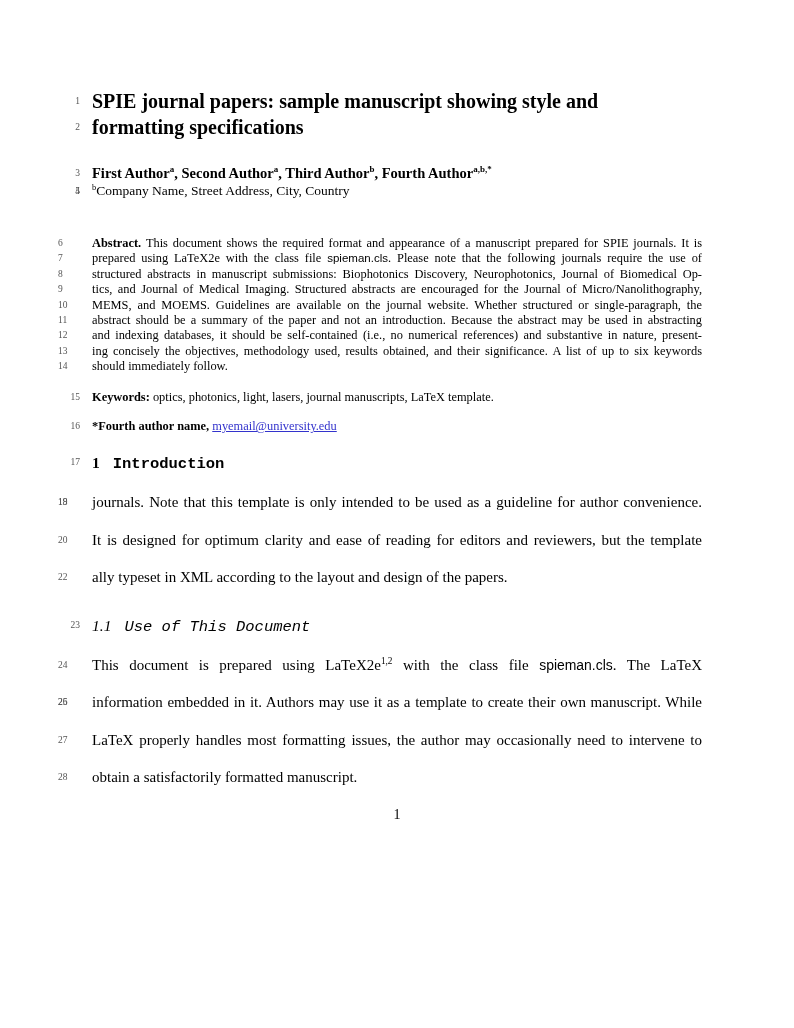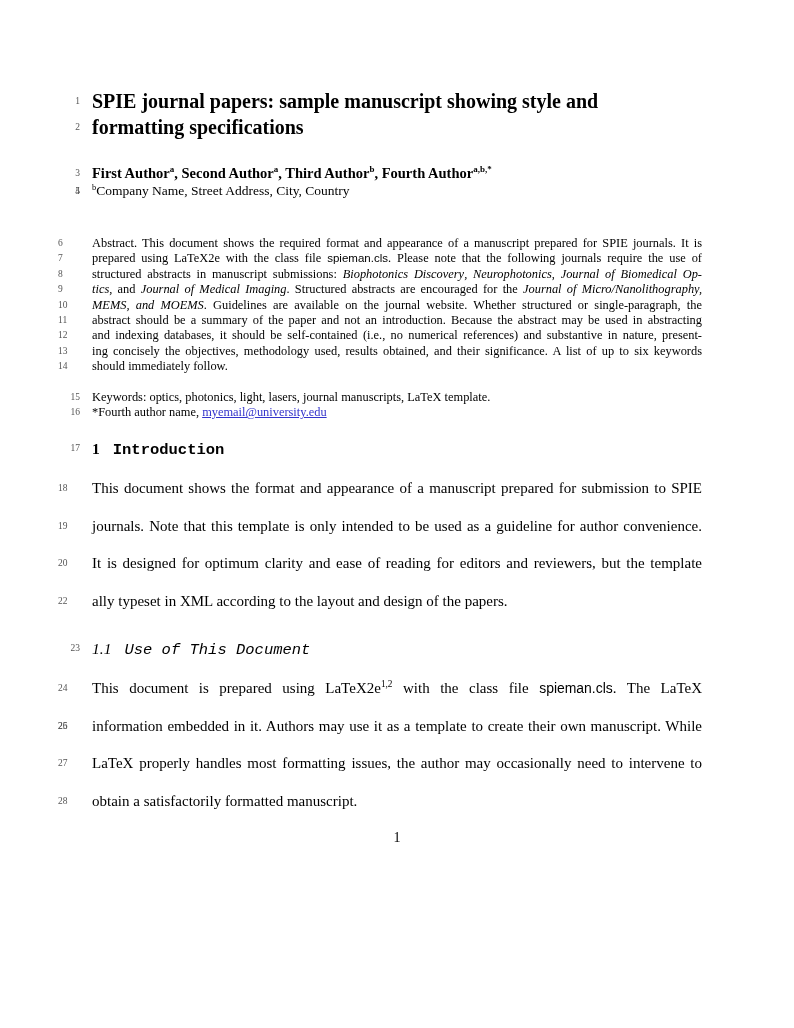--- a/index.html
+++ b/index.html
@@ -37,29 +37,29 @@
   }
   .content { }
   
   .title-line { font-size: 20px; font-weight: bold; line-height: 26px; }
   .authors    { font-size: 14.5px; font-weight: bold; line-height: 18px; margin-top: 24px; }
   .affil      { font-size: 13.5px; line-height: 18px; }
   .abs        { font-size: 12.4px; line-height: 15.4px; text-align: justify; text-align-last: justify; }
   .abs.first  { margin-top: 36px; }
   .abs.last   { text-align-last: left; }
   .kw         { font-size: 12.4px; line-height: 15.4px; margin-top: 15px; }
-  .foot       { font-size: 12.4px; line-height: 15.4px; margin-top: 0; }
+  .foot       { font-size: 12.4px; line-height: 15.4px; margin-top: 14px; }
   .sec        { font-size: 15.5px; font-weight: bold; line-height: 19px; margin-top: 19px; }
   .subsec     { font-size: 15.5px; font-style: italic; line-height: 19px; margin-top: 19px; }
   .body       { font-size: 15px; line-height: 37.5px; text-align: justify; text-align-last: justify; }
   .body.first { margin-top: 10px; }
   .body.last  { text-align-last: left; }
   
-  .seg.b { font-weight: normal; }
-  .seg.i { font-style: italic; }
+  .seg.b { font-weight: bold; }
+  .seg.i { }
   .seg.m { font-family: Liberation Sans, sans-serif; font-size: 0.93em; }
   sup.seg { font-size: 0.62em; line-height: 0; }
   .seg.gap { margin-left: 13px; font-family: Liberation Mono, monospace; }
   a.seg.link { color: #3333cc; cursor: pointer; }
   .footer {
     margin-top: 9px;
     text-align: center;
     font-size: 14px;
     line-height: 18px;
   }
@@ -79,21 +79,21 @@
       <div class="line abs"><span class="num">8</span><span class="content"><span class="seg">structured abstracts in manuscript submissions: </span><span class="seg i">Biophotonics Discovery</span><span class="seg">, </span><span class="seg i">Neurophotonics</span><span class="seg">, </span><span class="seg i">Journal of Biomedical Op-</span></span></div>
       <div class="line abs"><span class="num">9</span><span class="content"><span class="seg i">tics</span><span class="seg">, and </span><span class="seg i">Journal of Medical Imaging</span><span class="seg">. Structured abstracts are encouraged for the </span><span class="seg i">Journal of Micro/Nanolithography,</span></span></div>
       <div class="line abs"><span class="num">10</span><span class="content"><span class="seg i">MEMS, and MOEMS</span><span class="seg">. Guidelines are available on the journal website. Whether structured or single-paragraph, the</span></span></div>
       <div class="line abs"><span class="num">11</span><span class="content"><span class="seg">abstract should be a summary of the paper and not an introduction. Because the abstract may be used in abstracting</span></span></div>
       <div class="line abs"><span class="num">12</span><span class="content"><span class="seg">and indexing databases, it should be self-contained (i.e., no numerical references) and substantive in nature, present-</span></span></div>
       <div class="line abs"><span class="num">13</span><span class="content"><span class="seg">ing concisely the objectives, methodology used, results obtained, and their significance. A list of up to six keywords</span></span></div>
       <div class="line abs last"><span class="num">14</span><span class="content"><span class="seg">should immediately follow.</span></span></div>
       <div class="line kw"><span class="num">15</span><span class="content"><span class="seg b">Keywords:</span><span class="seg"> optics, photonics, light, lasers, journal manuscripts, LaTeX template.</span></span></div>
       <div class="line foot"><span class="num">16</span><span class="content"><span class="seg b">*Fourth author name, </span><a href="#" class="seg link">myemail@university.edu</a></span></div>
       <div class="line sec"><span class="num">17</span><span class="content"><span class="seg">1</span><span class="seg gap">Introduction</span></span></div>
-      <div class="line body first"><span class="num">18</span><span class="content"><span class="seg">This document shows the format and appearance of a manuscript prepared for submission to SPIE</span></span></div>
+      <div class="line body first"><span class="num">18</span></div>
       <div class="line body"><span class="num">19</span><span class="content"><span class="seg">journals. Note that this template is only intended to be used as a guideline for author convenience.</span></span></div>
       <div class="line body"><span class="num">20</span><span class="content"><span class="seg">It is designed for optimum clarity and ease of reading for editors and reviewers, but the template</span></span></div>
       <div class="line body last"><span class="num">22</span><span class="content"><span class="seg">ally typeset in XML according to the layout and design of the papers.</span></span></div>
       <div class="line subsec"><span class="num">23</span><span class="content"><span class="seg">1.1</span><span class="seg gap">Use of This Document</span></span></div>
       <div class="line body first"><span class="num">24</span><span class="content"><span class="seg">This document is prepared using LaTeX2e</span><sup class="seg sup">1,2</sup><span class="seg"> with the class file </span><span class="seg m">spieman.cls</span><span class="seg">. The LaTeX</span></span></div>
       <div class="line body"><span class="num">25</span></div>
       <div class="line body"><span class="num">26</span><span class="content"><span class="seg">information embedded in it. Authors may use it as a template to create their own manuscript. While</span></span></div>
       <div class="line body"><span class="num">27</span><span class="content"><span class="seg">LaTeX properly handles most formatting issues, the author may occasionally need to intervene to</span></span></div>
       <div class="line body last"><span class="num">28</span><span class="content"><span class="seg">obtain a satisfactorily formatted manuscript.</span></span></div>
     </div>

